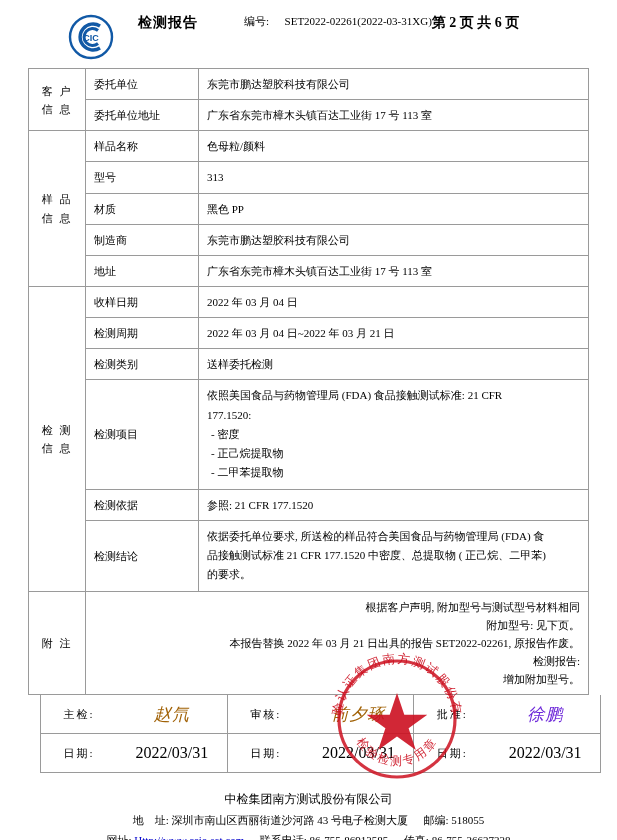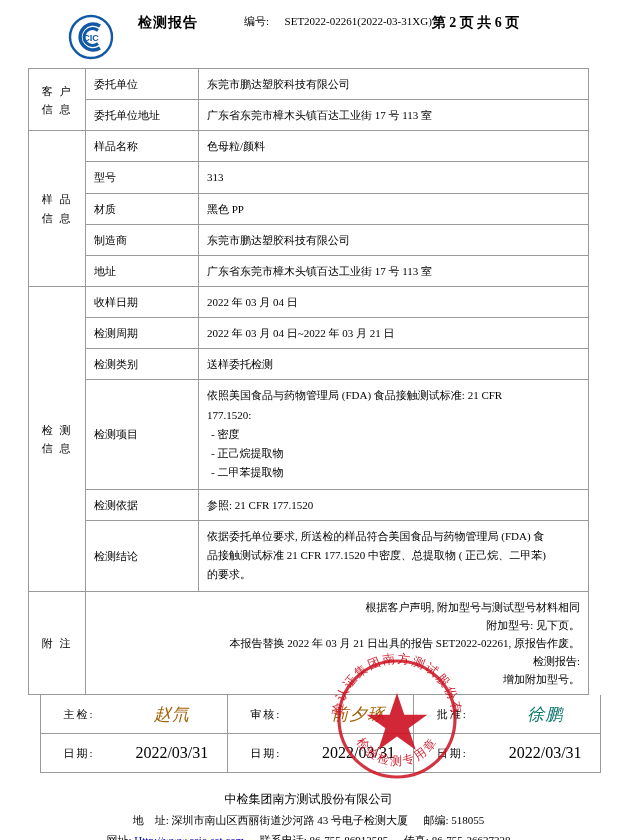--- a/index.html
+++ b/index.html
@@ -108,21 +108,21 @@
     position:relative;
     text-align:center;
   }
   .sig-hand{
     font-family:"DejaVu Serif",serif;
     font-style:italic;
     font-size:17px;
     color:#a16207;
     letter-spacing:1px;
   }
-  .sig-hand.b{color:#0f766e;}
+  .sig-hand.b{color:#6d28d9;}
   .date-val{font-size:16px;}
 
   
   .stamp{
     position:absolute;
     left:293px;top:-52px;
     width:152px;height:152px;
     pointer-events:none;
   }
 

